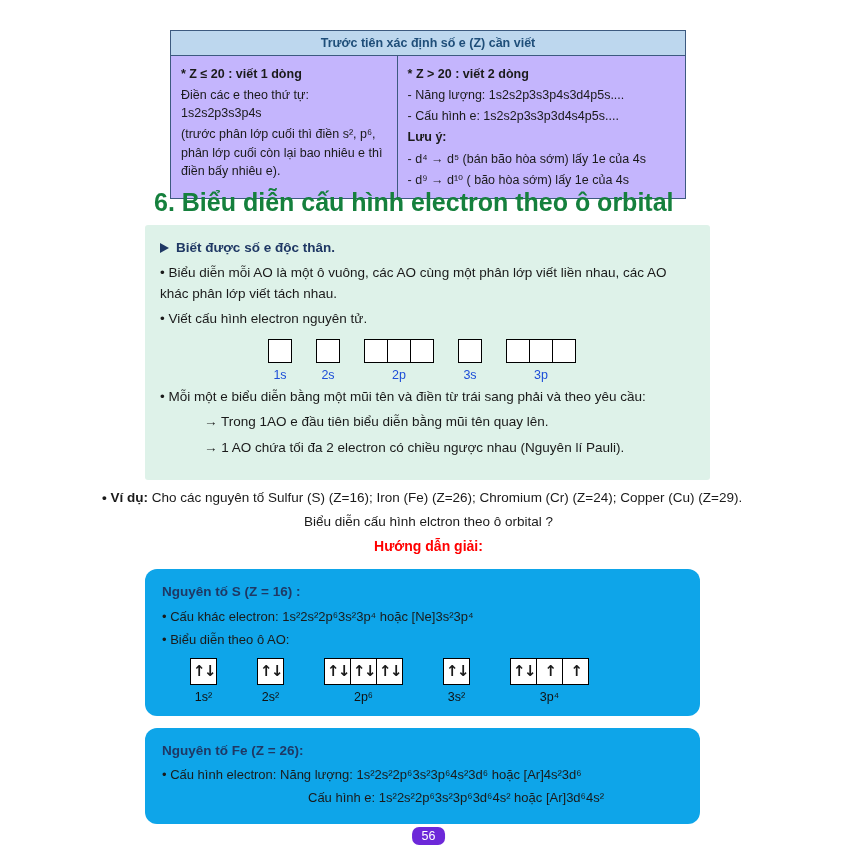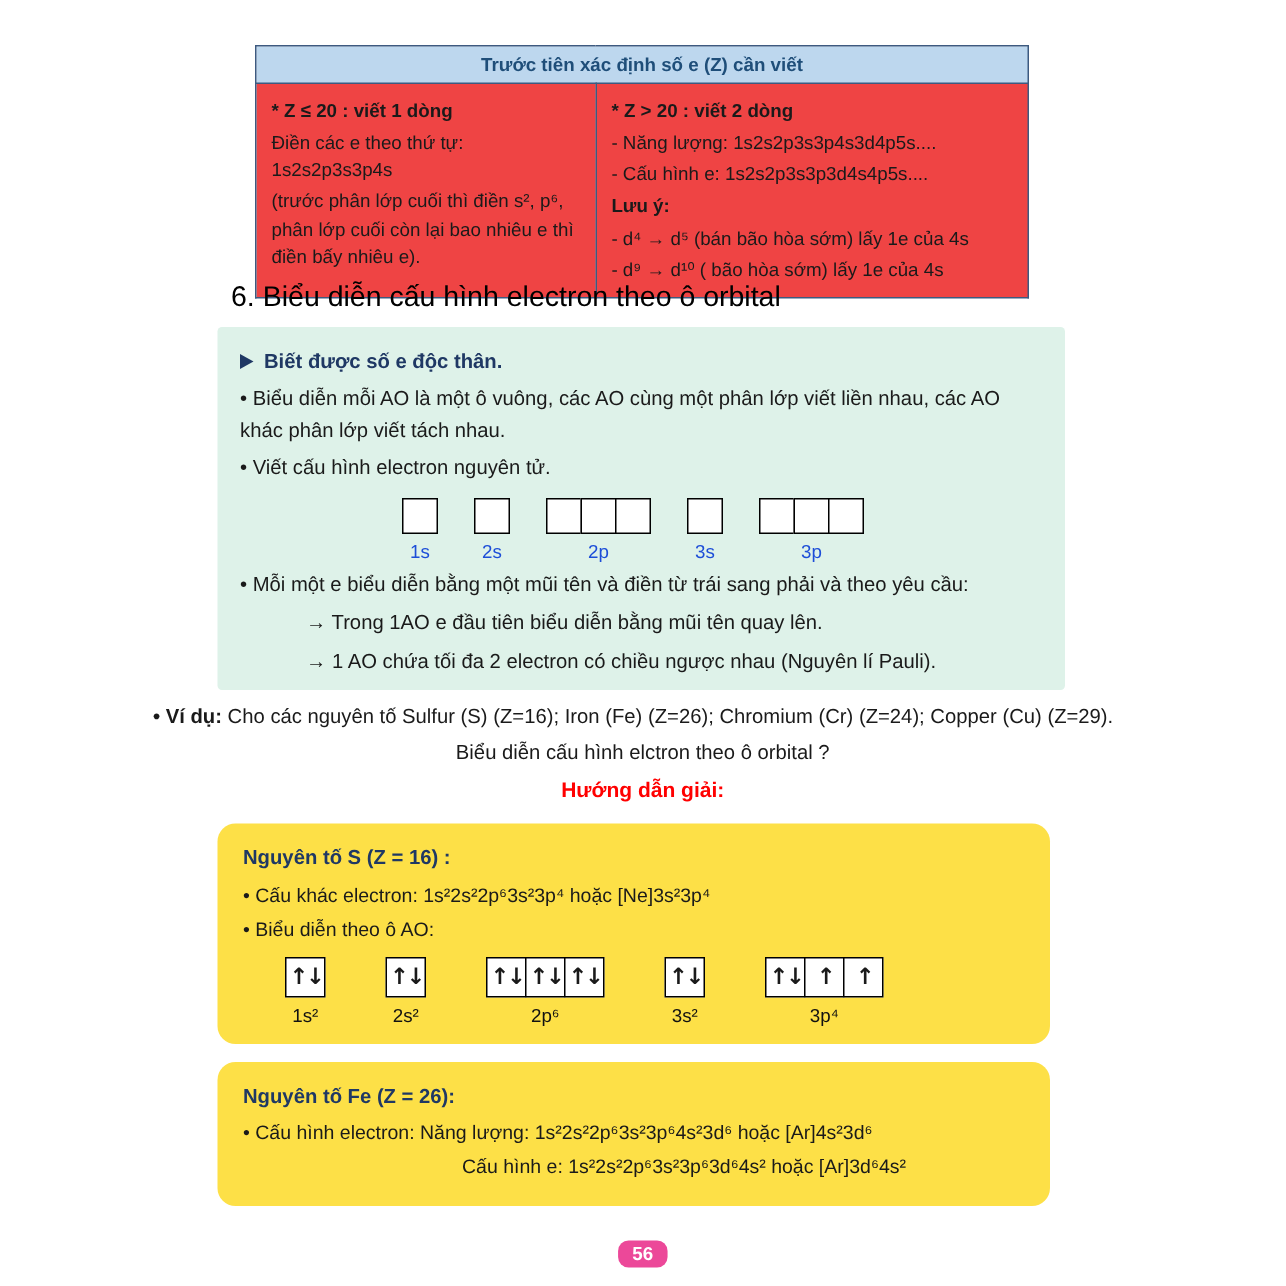--- a/index.html
+++ b/index.html
@@ -12,34 +12,34 @@
   
   table.rule-table {
     position:absolute; left:170px; top:30px; width:516px;
     border-collapse:collapse; font-size:12.5px;
   }
   table.rule-table th, table.rule-table td { border:1px solid #3d5a80; }
   table.rule-table th {
     background:#BDD7EE; color:#1F4E79; padding:5px 4px; text-align:center;
     font-size:12.5px;
   }
-  table.rule-table td { vertical-align:top; padding:6px 10px; background:#ef4444; }
+  table.rule-table td { vertical-align:top; padding:6px 10px; background:#c4b5fd; }
   td.cell-left { width:44%; }
   table.rule-table p { margin:3px 0; line-height:1.45; }
   .bold { font-weight:bold; }
 
   
   .content { position:absolute; top:180px; left:0; width:857px; }
 
   .section-heading {
-    margin:8px 0 0 154px; font-size:19px; font-weight:normal; color:#000000;
+    margin:8px 0 0 154px; font-size:25px; font-weight:bold; color:#15803d;
   }
 
   .theory-box {
-    margin:8px 0 0 145px; width:535px; padding:8px 15px 4px;
+    margin:8px 0 0 145px; width:535px; padding:8px 15px 17px;
     background:#DEF2E9; border-radius:3px; font-size:13.5px;
   }
   .theory-box p { margin:5px 0; line-height:1.5; }
   .theory-title { color:#1F3864; font-weight:bold; display:flex; align-items:center; }
   .tri {
     display:inline-block; width:0; height:0;
     border-left:9px solid #1F3864; border-top:5px solid transparent;
     border-bottom:5px solid transparent; margin-right:7px;
   }
   .rule-line { margin-left:44px !important; }
@@ -66,33 +66,33 @@
   .example .intro { margin-left:102px; }
   .example .centered { text-align:center; }
   .solution-heading {
     text-align:center; color:#FF0000; font-weight:bold; font-size:14px;
     margin:6px 0 0;
   }
 
   
   .sol-box {
     margin:12px 0 0 145px; width:521px; padding:9px 17px 12px;
-    background:#fde047; border-radius:12px; font-size:13px;
+    background:#0ea5e9; border-radius:12px; font-size:13px;
   }
   .sol-box p { margin:4px 0; line-height:1.5; }
   .sol-title { color:#1F3864; font-weight:bold; font-size:13.5px; }
   .indent2 { margin-left:146px !important; }
 
   .s-box .ao-diagram { gap:40px; margin:8px 0 0 28px; }
   .s-box .ao-cell { width:27px; height:27px; font-size:15px; }
 
   
   .page-badge {
     position:absolute; left:50%; bottom:12px; transform:translateX(-50%);
-    background:#ec4899; color:#fff; font-weight:bold; font-size:12.5px;
+    background:#6d28d9; color:#fff; font-weight:normal; font-size:12.5px;
     padding:2px 10px; border-radius:7px;
   }
 </style>
 </head>
 <body>
 
 <div class="page">
 
   <table class="rule-table">
     <tbody>

